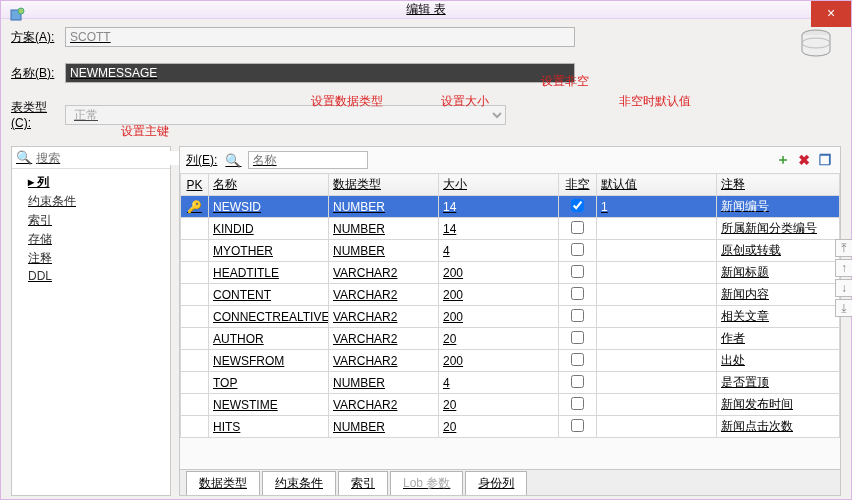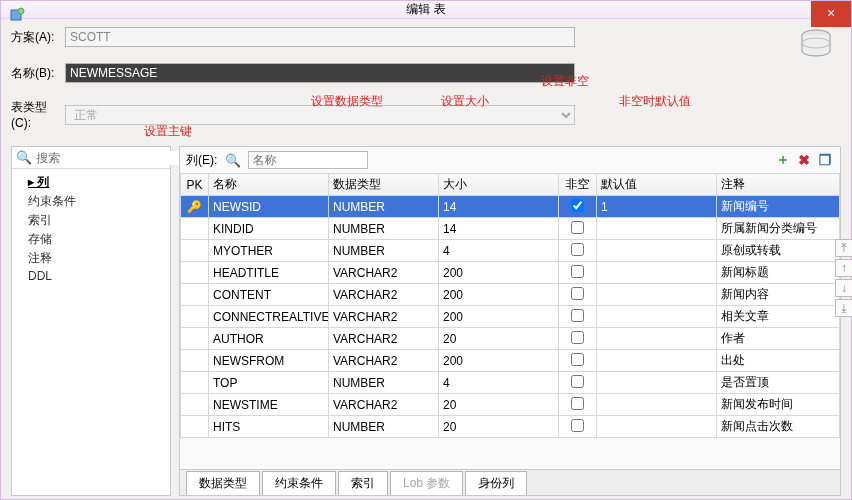--- a/index.html
+++ b/index.html
@@ -1,28 +1,28 @@
 <!DOCTYPE html>
 <html><head>
 <meta charset="utf-8">
 <style>
   * { box-sizing: border-box; margin: 0; padding: 0; }
   body { font-family: "Microsoft YaHei", SimSun, Arial, sans-serif; font-size: 12px; background: #f2efef; width: 852px; height: 500px; overflow: hidden; position: relative; }
-  .window { border: 1px solid #d9b6e6; width: 852px; height: 500px; display: flex; flex-direction: column; }
+  .window { border: 1px solid #d9b6e6; width: 852px; height: 500px; display: flex; flex-direction: column; text-decoration: underline; }
   .titlebar { height: 26px; background: linear-gradient(#faf7fc,#f2e8f8); display: flex; align-items: center; justify-content: center; border-bottom: 1px solid #e6d0ef; position: relative; }
   .titlebar .ticon { position: absolute; left: 8px; top: 5px; }
   .titlebar .close { position: absolute; right: 0; top: 0; width: 40px; height: 26px; background: #cf3d2f; color: #fff; text-align: center; line-height: 24px; font-size: 14px; cursor: pointer; }
   .title { font-size: 12px; }
   .body { flex: 1; padding: 8px 10px 6px 10px; position: relative; }
   .formrow { display: flex; align-items: center; margin-bottom: 16px; }
   .formrow label { width: 54px; }
   .formrow input, .formrow select { height: 20px; border: 1px solid #b5b5b5; font-size: 12px; padding: 0 4px; }
   .formrow input[readonly], .formrow select[disabled] { background: #f5f5f5; color: #888; }
   .formrow input.blue { background: #404040; color: #fff; width: 510px; }
-  .formrow select.wide { width: 510px; }
+  .formrow select.wide { width: 441px; }
   .formrow input.sc { width: 510px; }
   .dbicon { position: absolute; right: 18px; top: 10px; }
   .main { display: flex; margin-top: 6px; height: 350px; }
   .left { width: 160px; border: 1px solid #c9c9c9; background: #fff; display: flex; flex-direction: column; }
   .left .search { height: 22px; border-bottom: 1px solid #ddd; display: flex; align-items: center; padding: 0 4px; gap: 4px; }
   .left .search input { flex: 1; border: none; outline: none; font-size: 12px; color: #999; }
   .tree { flex: 1; padding: 4px 6px; }
   .tree .item { padding: 1px 0 1px 10px; cursor: pointer; color: #333; }
   .tree .item.sel { color: #000; font-weight: bold; text-decoration: underline; }
   .right { flex: 1; margin-left: 8px; border: 1px solid #c9c9c9; background: #fafafa; display: flex; flex-direction: column; position: relative; }
@@ -82,21 +82,21 @@
       <label>名称(B):</label>
       <input class="blue" value="NEWMESSAGE" style="">
     </div>
     <div class="formrow">
       <label>表类型(C):</label>
       <select class="wide" disabled="">
         <option>正常</option>
       </select>
     </div>
 
-    <span class="ann" style="left:120px; top:104px;margin-left:23px;">设置主键</span>
+    <span class="ann" style="left:120px; top:104px;">设置主键</span>
     <span class="ann" style="left:310px; top:74px;">设置数据类型</span>
     <span class="ann" style="left:440px; top:74px;">设置大小</span>
     <span class="ann" style="left:540px; top:54px;">设置非空</span>
     <span class="ann" style="left:618px; top:74px;">非空时默认值</span>
     <span class="ann" style="left:370px; top:199px;">设置为字符型</span>
     <span class="ann" style="left:400px; top:214px; color:#bbb;">http://blog.csdn.net/</span>
 
     <div class="main">
       <div class="left">
         <div class="search">

